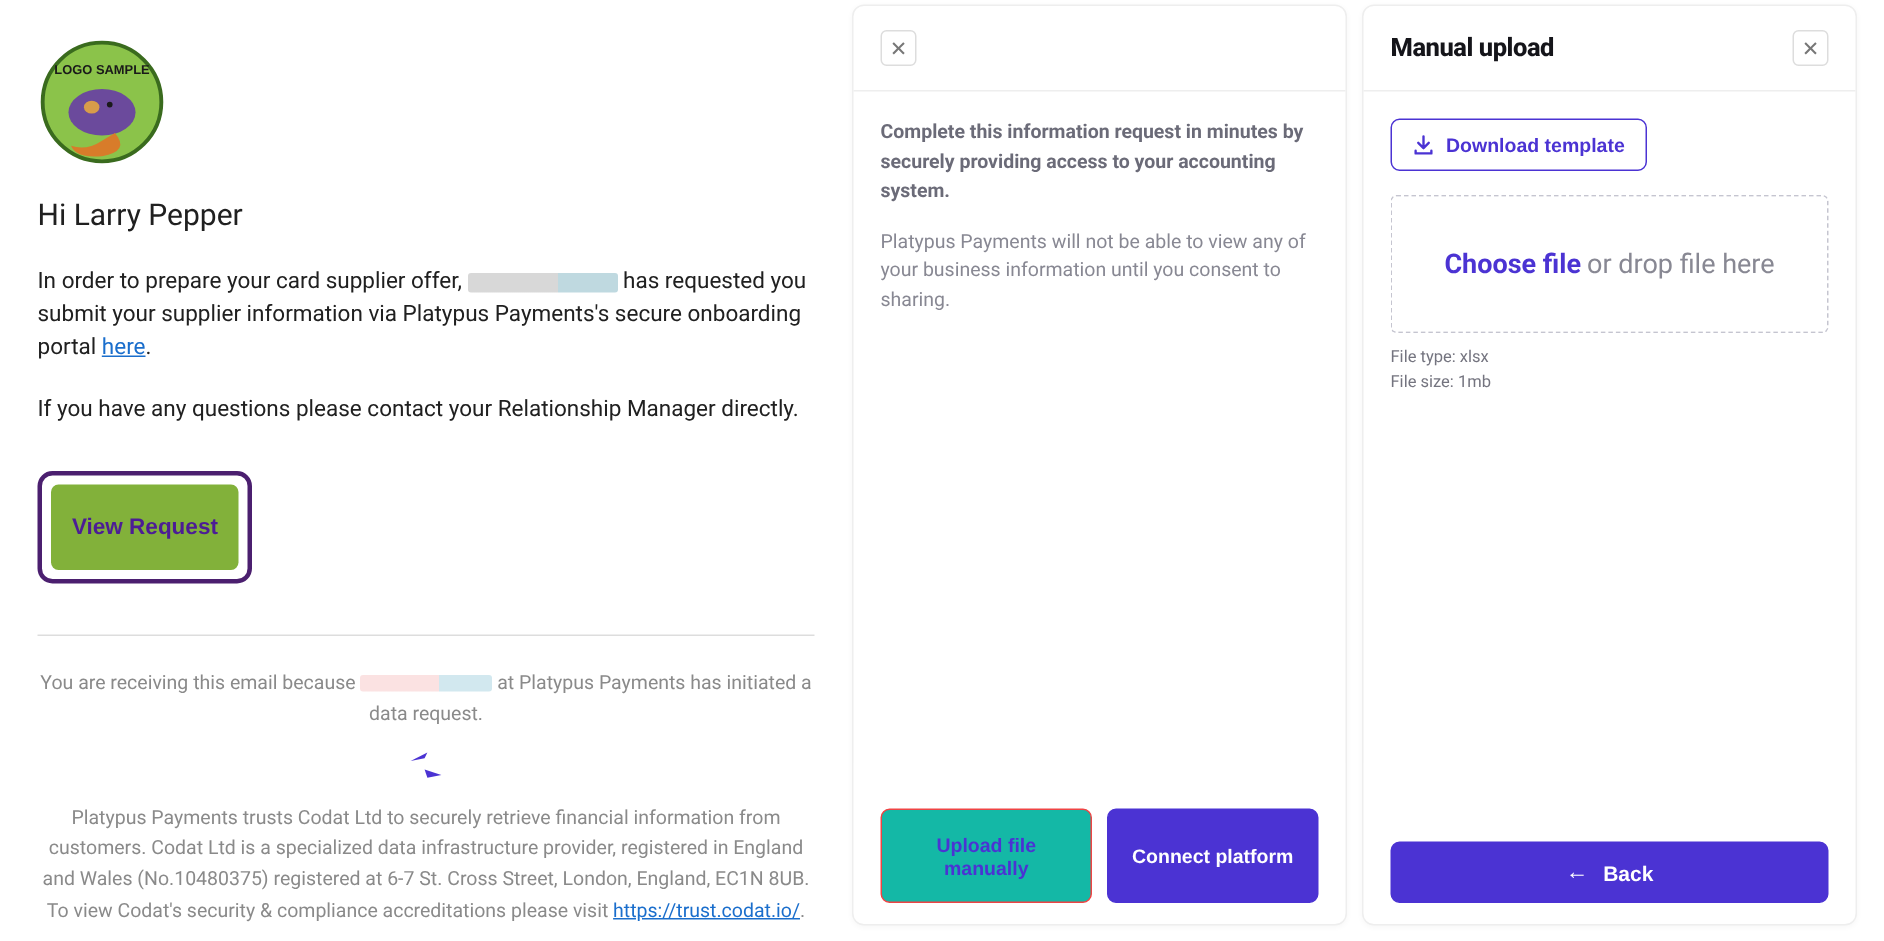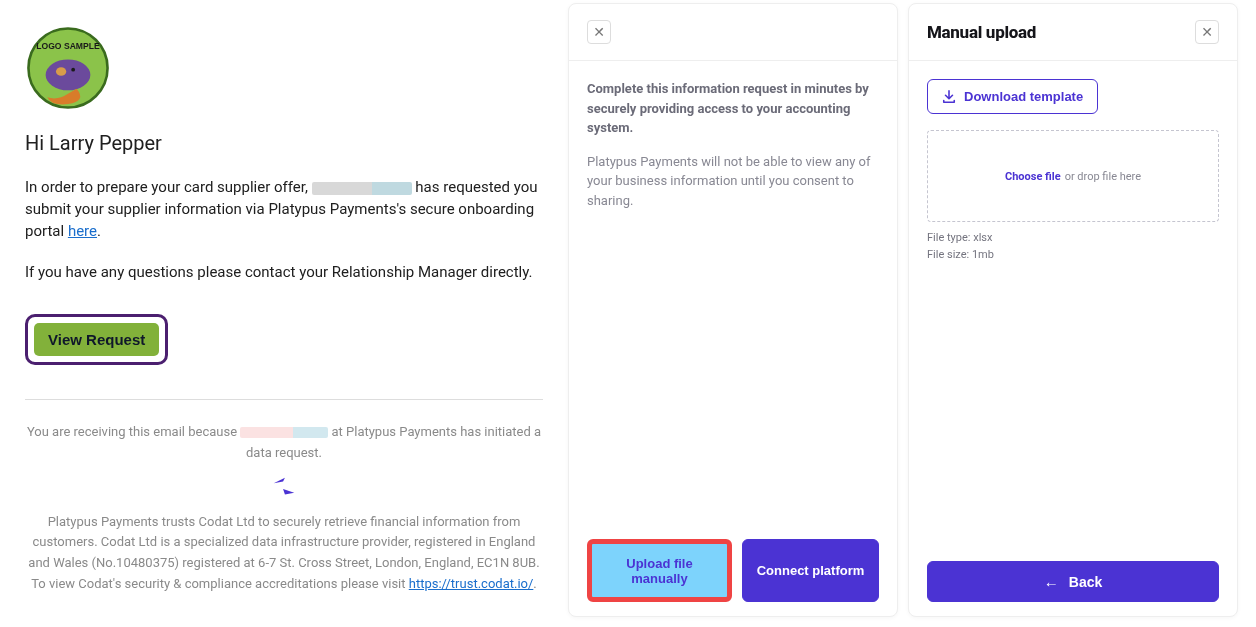--- a/index.html
+++ b/index.html
@@ -50,24 +50,24 @@
     .view-request-wrap {
       display: inline-block;
       border: 3px solid #4b1f6f;
       border-radius: 10px;
       padding: 6px;
       margin-top: 10px;
       margin-bottom: 22px;
     }
     .view-request-btn {
       background: #82b13a;
-      color: #0f172a;
+      color: #4c1d95;
       font-weight: 700;
       font-size: 15px;
-      padding: 8px 14px;
+      padding: 20px 14px;
       border-radius: 5px;
       border: none;
       cursor: pointer;
     }
     .email-divider {
       border: none;
       border-top: 1px solid #ddd;
       margin: 12px 0 22px 0;
     }
     .email-footer {
@@ -151,22 +151,22 @@
       color: #888893;
       line-height: 1.5;
     }
     .card-footer {
       padding: 14px 18px;
       display: flex;
       gap: 10px;
     }
     .btn-outline {
       flex: 1;
-      background: #7dd3fc;
-      border: 5px solid #ef4444;
+      background: #14b8a6;
+      border: 1px solid #ef4444;
       color: #4b33d3;
       font-weight: 700;
       font-size: 13px;
       padding: 11px 8px;
       border-radius: 6px;
       cursor: pointer;
     }
     .btn-primary {
       flex: 1;
       background: #4b33d3;
@@ -197,21 +197,21 @@
       height: 14px;
     }
     .dropzone {
       margin-top: 16px;
       border: 1px dashed #c5c5d0;
       border-radius: 4px;
       height: 92px;
       display: flex;
       align-items: center;
       justify-content: center;
-      font-size: 11px;
+      font-size: 18px;
       color: #888893;
       cursor: pointer;
       text-align: right;
     }
     .dropzone-choose {
       color: #4b33d3;
       font-weight: 700;
       margin-right: 4px;
     }
     .file-info {

